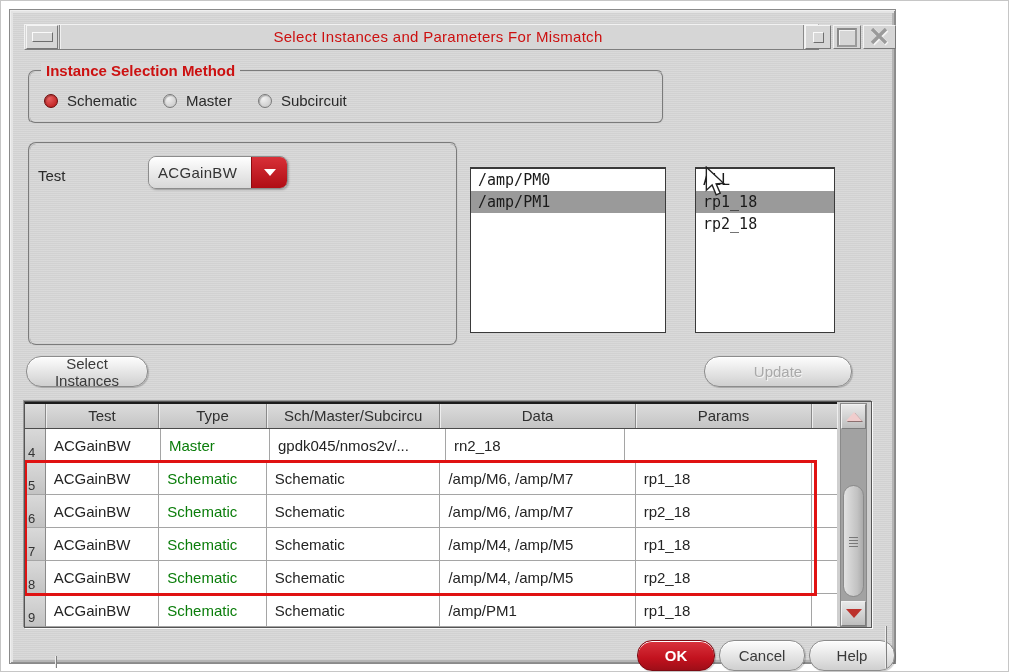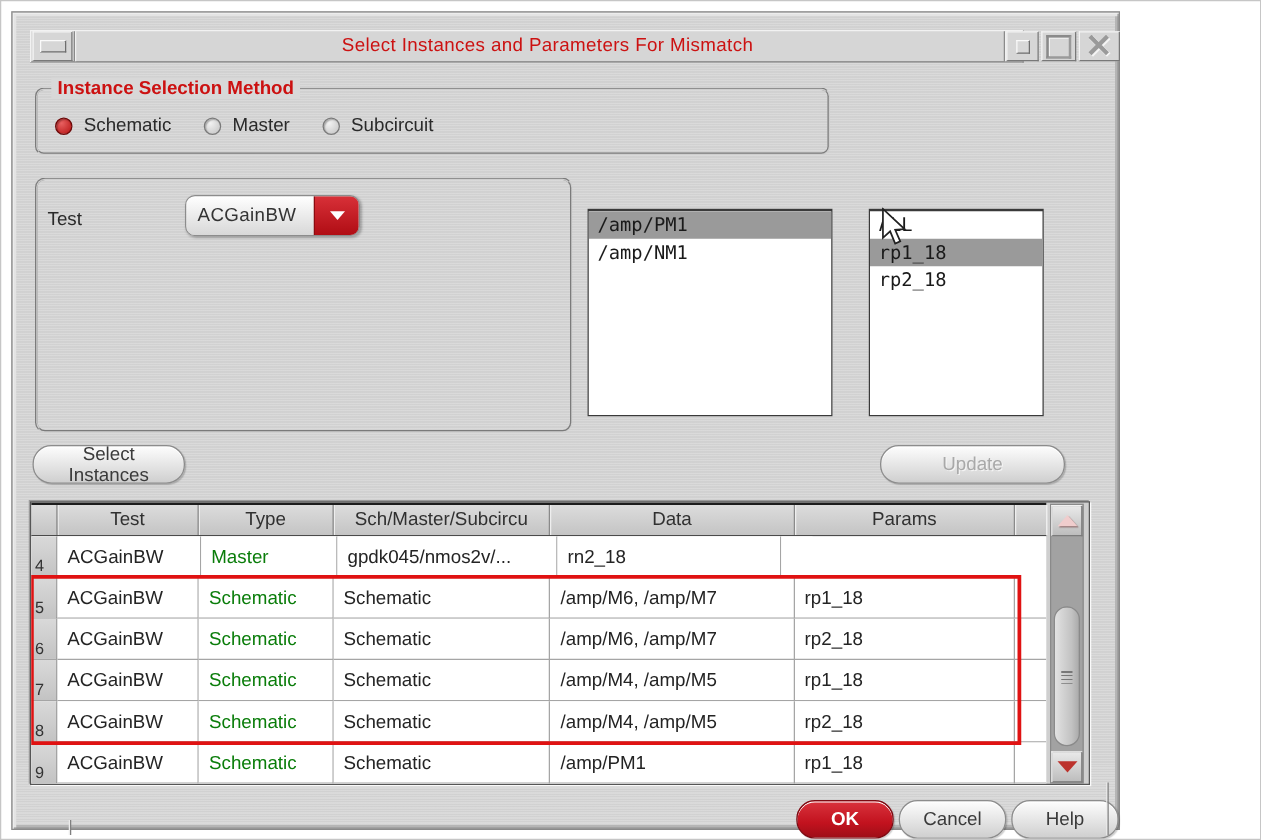--- a/index.html
+++ b/index.html
@@ -163,22 +163,22 @@
     <span class="field-label" style="left:28px;top:157px">Test</span>
     <div class="combo">
       <span class="combo-text">ACGainBW</span>
       <span class="combo-arrow">
         <span class="tri"></span>
       </span>
     </div>
 
     <span class="list-label" style="position:absolute;left:484px;top:135px">Choices</span>
     <div class="listbox" style="left:460px;top:157px;width:196px;height:166px">
+        <div class="list-item">/amp/PM0</div>
         <div class="list-item sel">/amp/PM1</div>
-        <div class="list-item">/amp/NM1</div>
       </div>
 
     <span class="list-label" style="position:absolute;left:694px;top:135px">Param Choices</span>
     <div class="listbox" style="left:685px;top:157px;width:140px;height:166px">
         <div class="list-item">ALL</div>
         <div class="list-item sel">rp1_18</div>
         <div class="list-item">rp2_18</div>
       </div>
 
     <svg class="cursor" style="left:694px;top:156px" width="22" height="30" viewBox="0 0 17 26">

